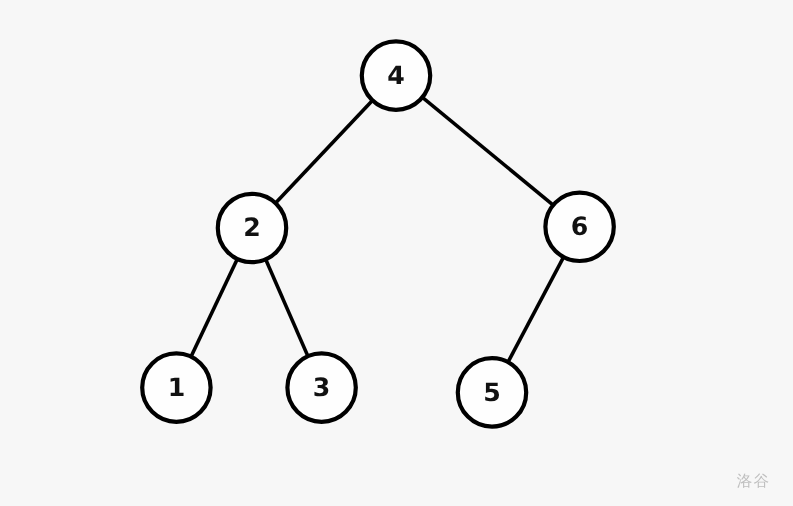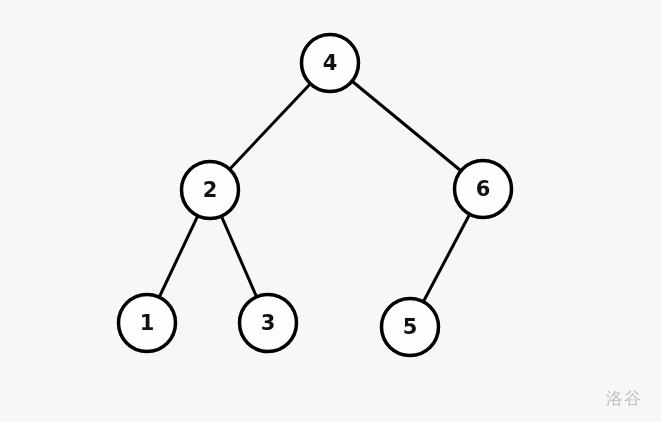--- a/index.html
+++ b/index.html
@@ -22,21 +22,21 @@
   }
   .node-label-text {
     font-family: "DejaVu Sans", "Liberation Sans", sans-serif;
     font-weight: bold;
     font-size: 21px;
   }
   .watermark {
     position: absolute;
     right: 19px;
     bottom: 12px;
-    font-size: 17px;
+    font-size: 13px;
     letter-spacing: 1px;
     user-select: none;
   }
 </style>
 </head>
 <body style="background: rgb(247, 247, 247);">
 
 <div class="canvas" style="background: rgb(247, 247, 247);">
   <svg id="tree-svg" viewBox="0 0 661 422">
       <line x1="330" y1="63" x2="210" y2="190" stroke="#000000" stroke-width="3"></line>

